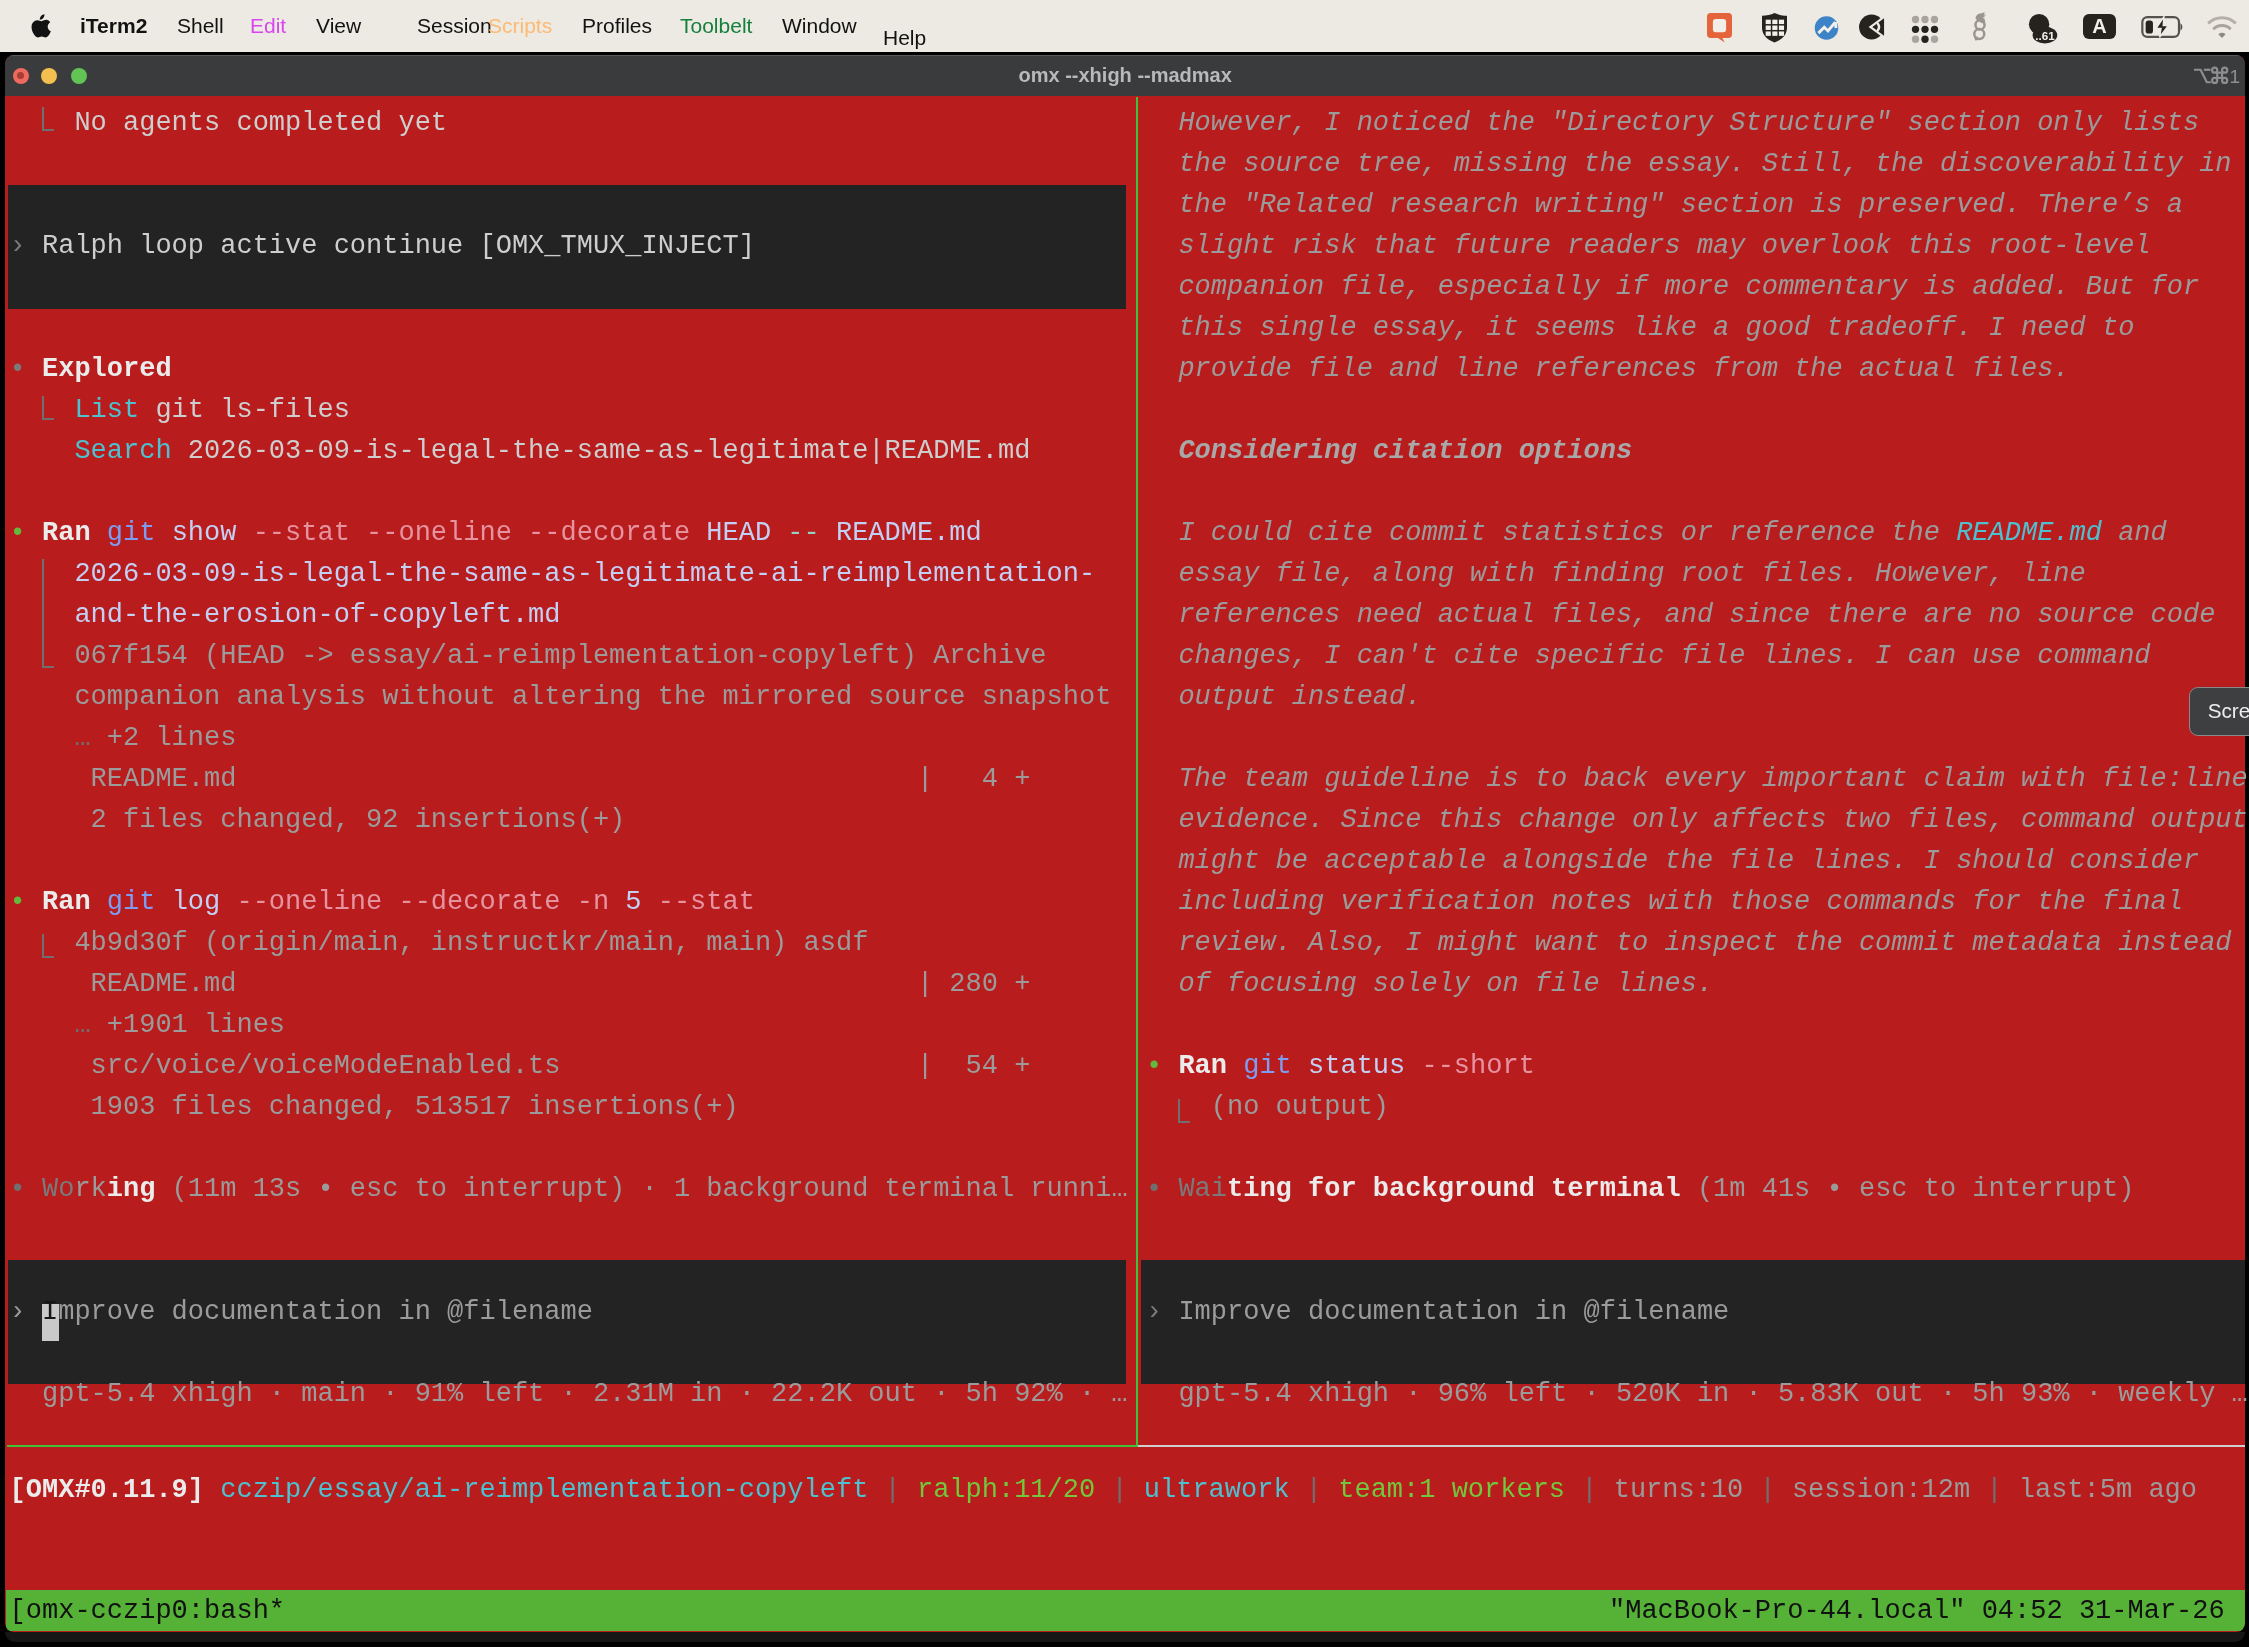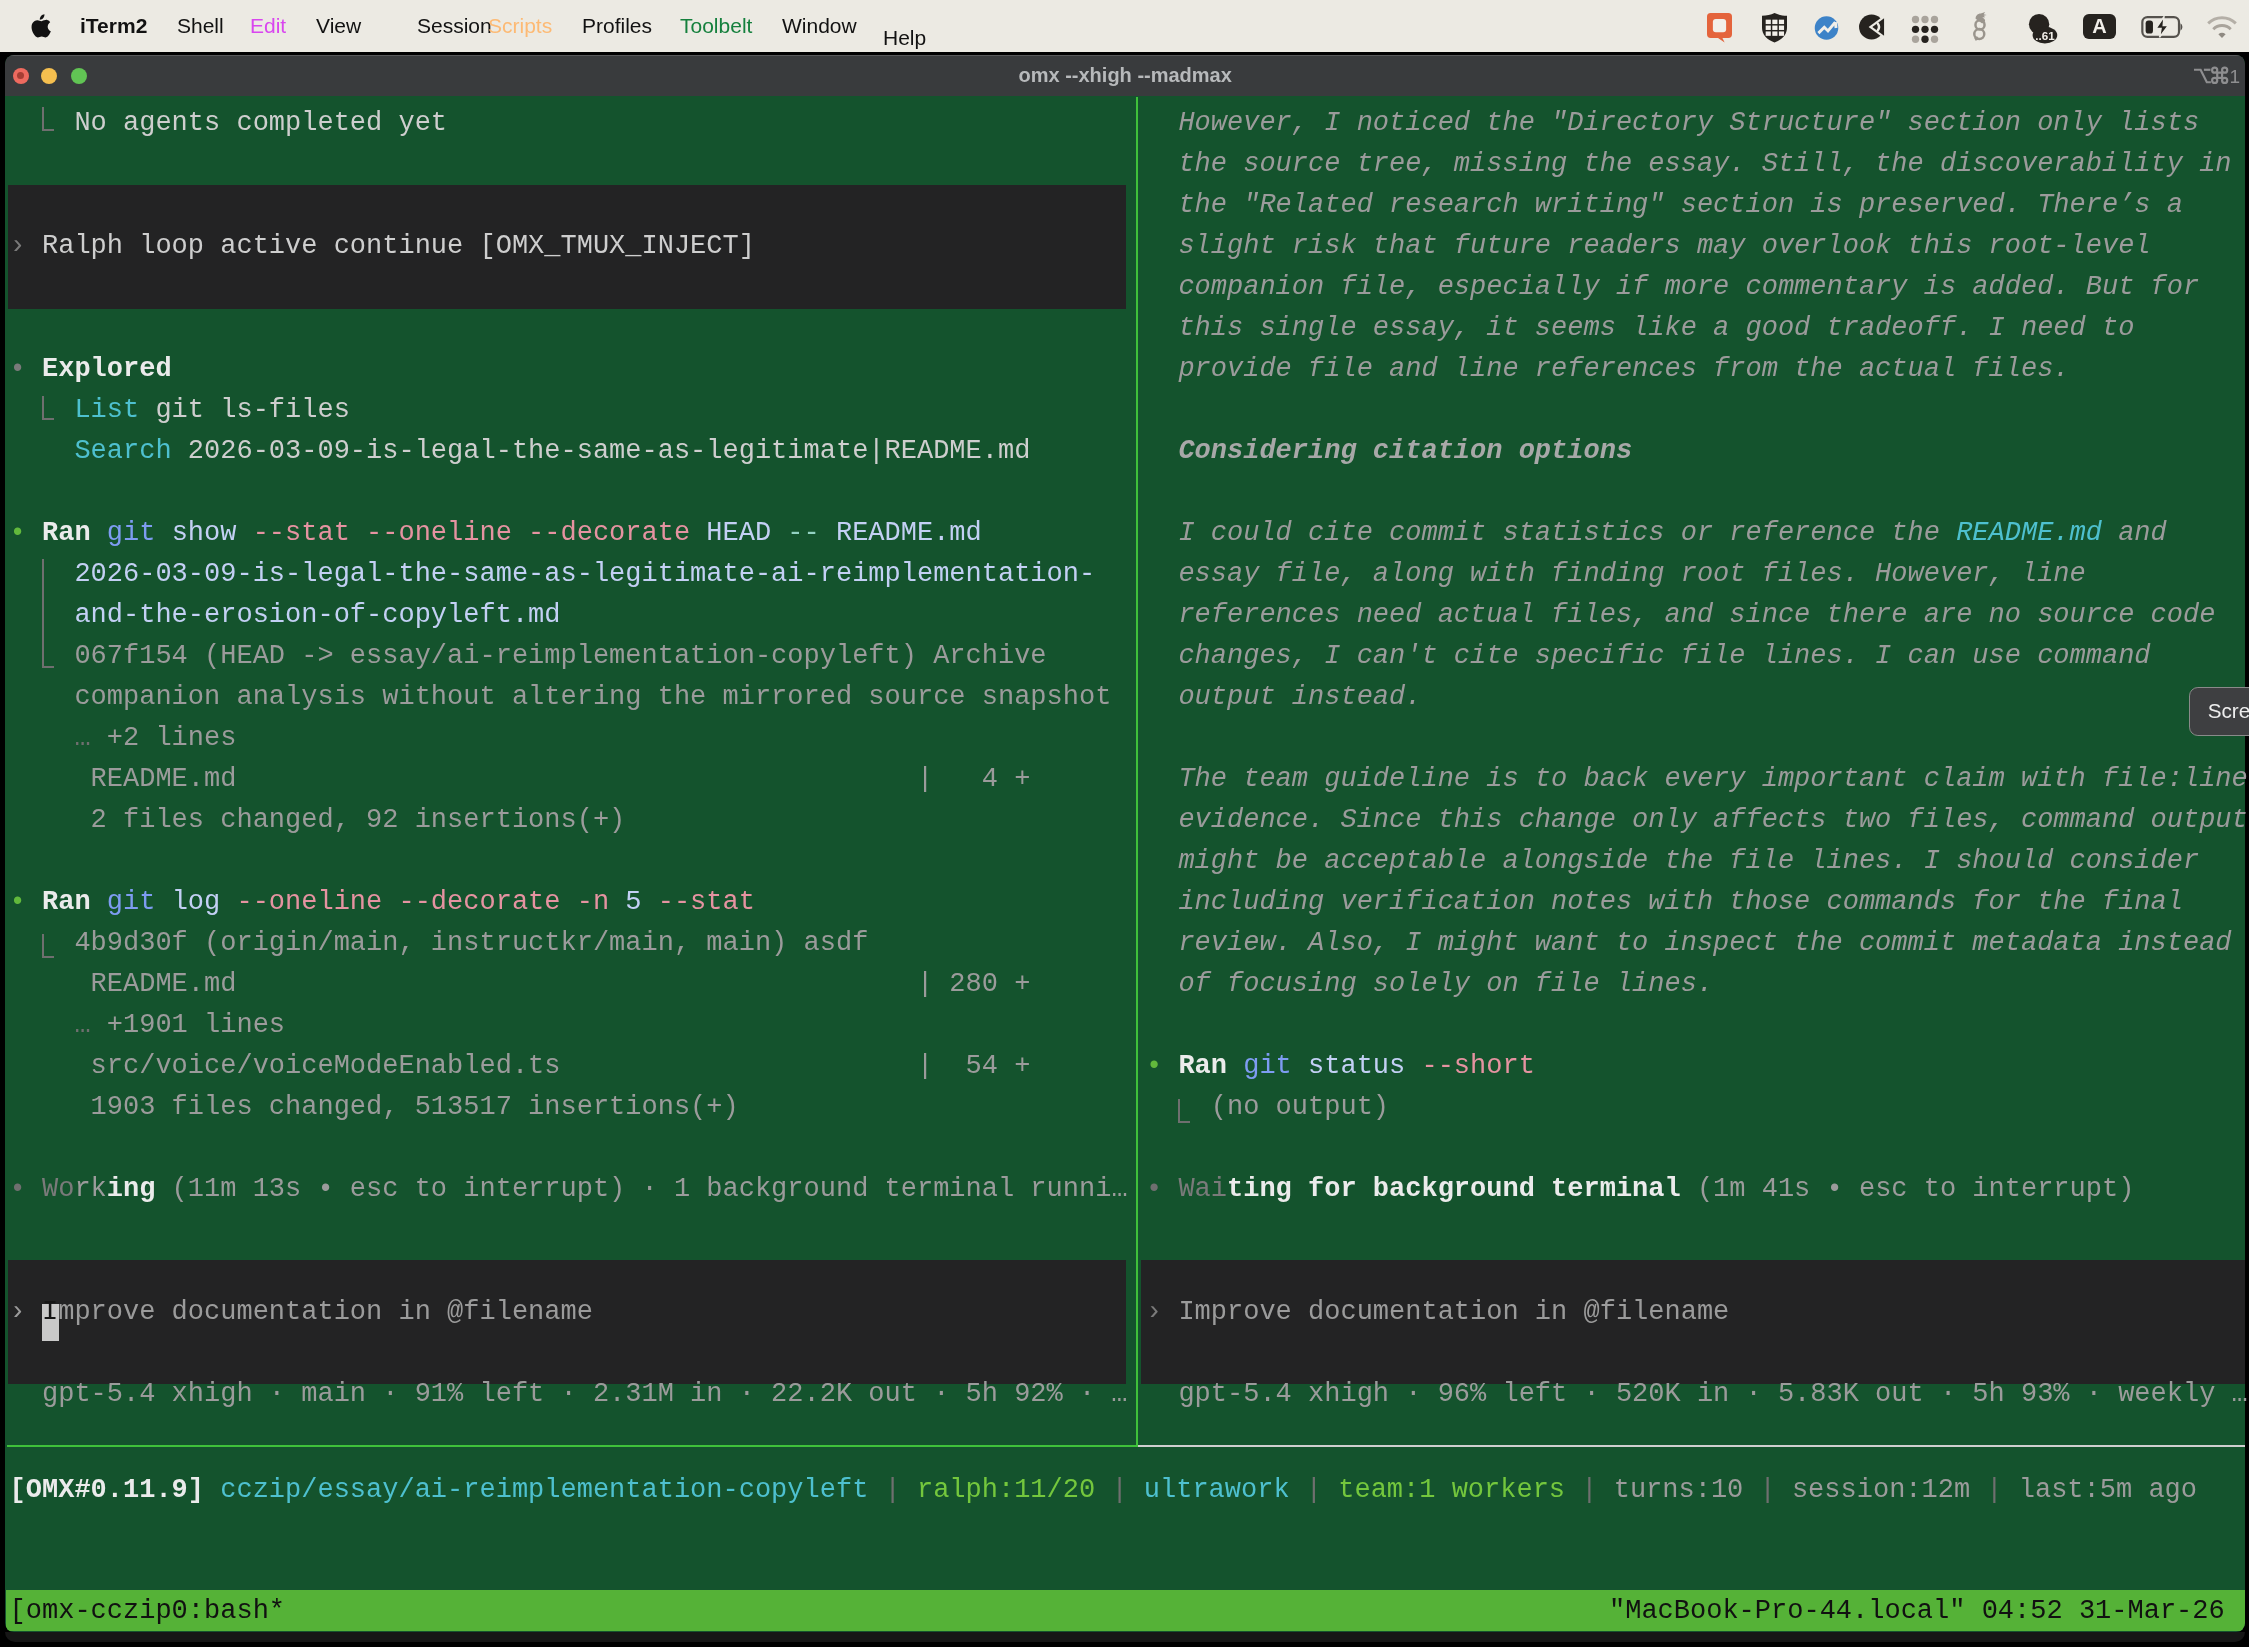--- a/index.html
+++ b/index.html
@@ -103,21 +103,21 @@
 <path d="M31 1 L20 17 h7 L25 29 L37 13 h-7 z" fill="#26231f" stroke="#eceae3" stroke-width="2"></path>
 </svg>
 <svg class="abs" style="left:2206px;top:16px" width="32" height="22" viewBox="0 0 44 30">
 <g fill="none" stroke="#a9a49c" stroke-width="4">
 <path d="M3 10 a27 27 0 0 1 38 0" stroke="#b4afa7"></path>
 <path d="M10 18 a17 17 0 0 1 24 0"></path>
 </g>
 <path d="M17 25 a8 8 0 0 1 10 0 l-5 5z" fill="#8f8a82"></path>
 </svg>
 
-<div class="abs" style="left:5.2px;top:55px;width:2240px;height:1577px;background:#14532d;border-radius:8.9px;overflow:hidden">
+<div class="abs" style="left:5.2px;top:55px;width:2240px;height:1577px;background:#b91c1c;border-radius:8.9px;overflow:hidden">
   <div class="abs" style="left:0.7px;top:1535px;width:2239px;height:41px;background:#55b237"></div>
   <div class="abs" style="left:0;top:0;width:2240px;height:41px;background:#393b3d;border-top:0.7px solid #58595a"></div>
   <div class="abs" style="left:0;top:0;width:2240px;height:41px;text-align:center;line-height:41px;font-size:20px;font-weight:bold;color:#b7b9bb">omx --xhigh --madmax</div>
 
   <div class="abs" style="left:7.4px;top:12.5px;width:16px;height:16px;border-radius:50%;background:#ee6a5f"></div>
   <div class="abs" style="left:11.8px;top:17px;width:7.4px;height:7.4px;border-radius:50%;background:#a63e34"></div>
   <div class="abs" style="left:36px;top:12.5px;width:16px;height:16px;border-radius:50%;background:#f5bf4f"></div>
   <div class="abs" style="left:66px;top:12.5px;width:16px;height:16px;border-radius:50%;background:#61c454"></div>
 </div>
 <svg class="abs" style="left:2191px;top:65px" width="50" height="22" viewBox="0 0 68 30">

